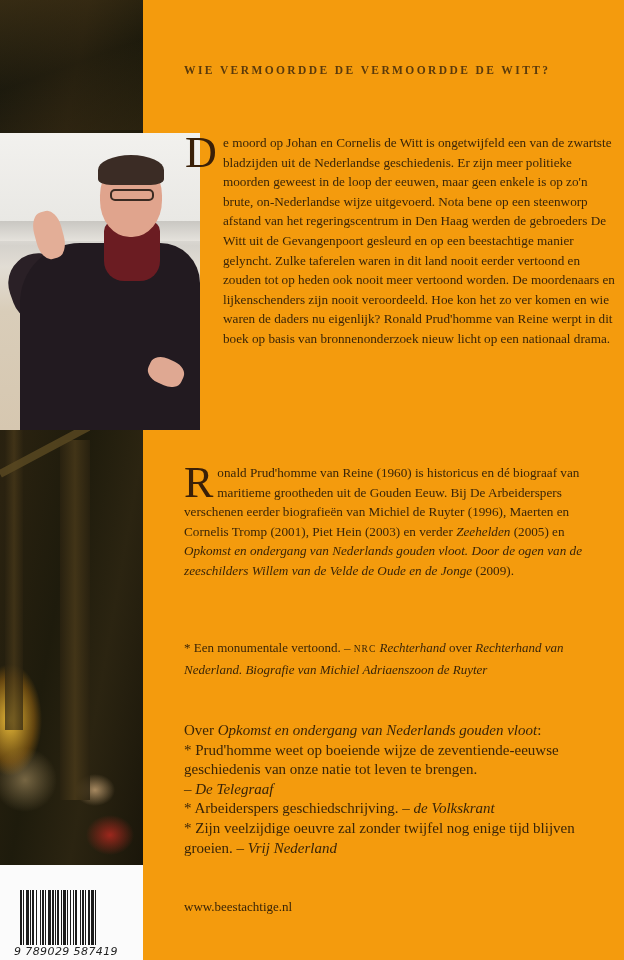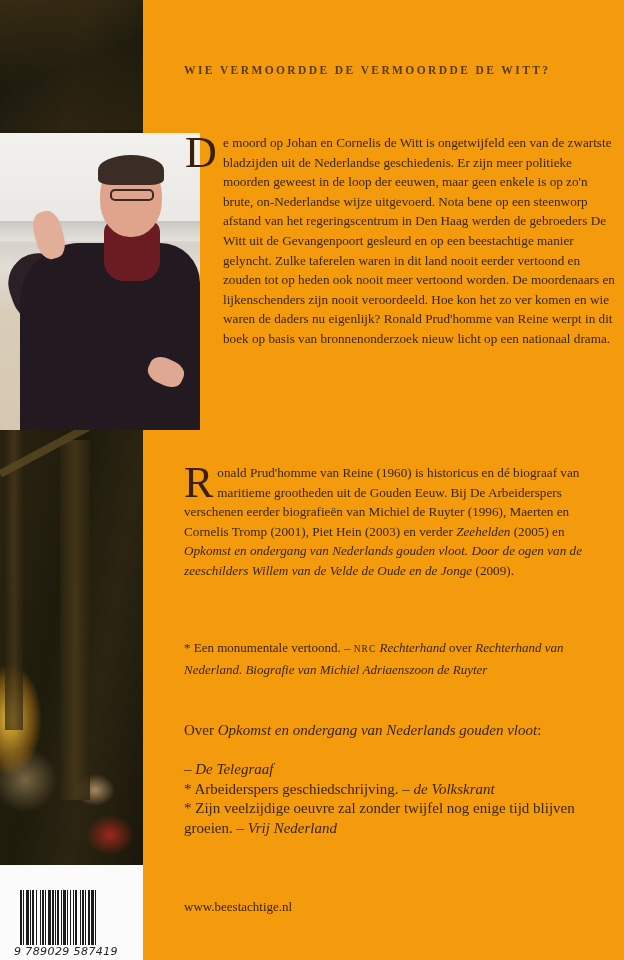--- a/index.html
+++ b/index.html
@@ -86,21 +86,21 @@
 <div class="text para para2">
   <span class="dropcap" style="margin-left:0">R</span><span>onald Prud'homme van Reine (1960) is historicus en dé biograaf van maritieme grootheden uit de Gouden Eeuw. Bij De Arbeiderspers verschenen eerder biografieën van Michiel de Ruyter (1996), Maerten en Cornelis Tromp (2001), Piet Hein (2003) en verder </span><i>Zeehelden</i><span> (2005) en </span><i>Opkomst en ondergang van Nederlands gouden vloot. Door de ogen van de zeeschilders Willem van de Velde de Oude en de Jonge</i><span> (2009).</span>
 </div>
 
 <div class="text para quote1">
   <span>* Een monumentale vertoond. – </span><span class="sc">NRC</span><i> Rechterhand</i><span> over </span><i>Rechterhand van Nederland. Biografie van Michiel Adriaenszoon de Ruyter</i>
 </div>
 
 <div class="text para quote2">
   <div><span>Over </span><i>Opkomst en ondergang van Nederlands gouden vloot</i><span>:</span></div>
-  <div><br><i>– De Telegraaf</i></div>
+  <div><span>* Prud'homme weet op boeiende wijze de zeventiende-eeuwse geschiedenis van onze natie tot leven te brengen.</span><br><i>– De Telegraaf</i></div>
   <div><span>* Arbeiderspers geschiedschrijving. – </span><i>de Volkskrant</i></div>
   <div><span>* Zijn veelzijdige oeuvre zal zonder twijfel nog enige tijd blijven groeien. – </span><i>Vrij Nederland</i></div>
 </div>
 
 <div class="text url">www.beestachtige.nl</div>
 
 <div class="barcode-area">
   <div class="barcode" id="barcode">
       <span style="width: 2px; background: rgb(26, 26, 26);"></span>
       <span style="width: 1px; background: transparent;"></span>

